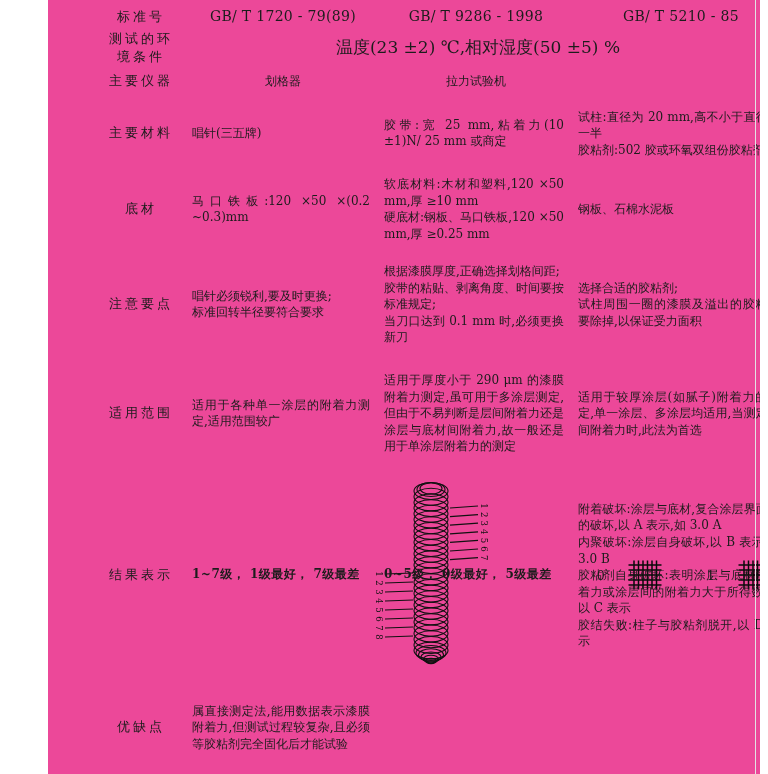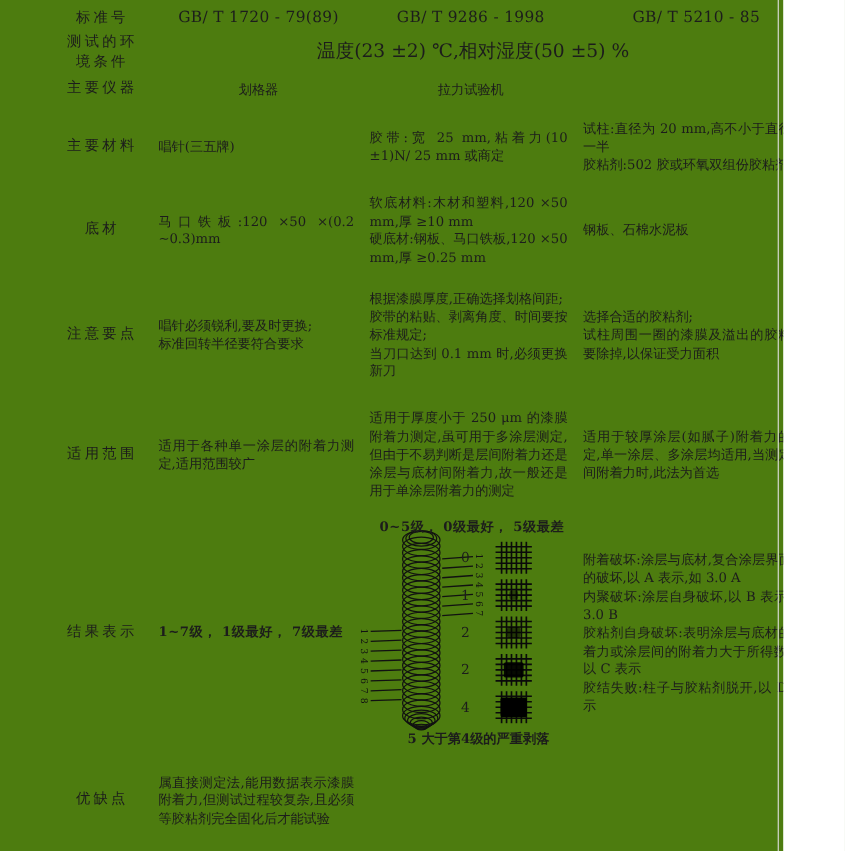--- a/index.html
+++ b/index.html
@@ -1,24 +1,25 @@
 <!DOCTYPE html>
 <html><head>
 <meta charset="utf-8">
 <style>
   html,body { margin:0; padding:0; background:#ffffff; }
   .page {
     position:relative;
     width:712px; height:774px;
-    background:#4d7c0f;
+    background:#ec4899;
     color:#1c1c1c;
     font-family:"DejaVu Serif","Liberation Serif",serif;
     overflow:hidden;
     box-sizing:border-box;
     padding-top:4px;
+    margin-left:48px;
   }
   .page-edge {
     position:absolute; top:0; bottom:0; right:4px; width:1px;
     background:#e2e2e2;
   }
   .row {
     display:grid;
     grid-template-columns:102px 192px 194px 216px;
     padding-left:42px;
     align-items:center;
@@ -54,21 +55,21 @@
   .r-results     { min-height:218px; }
   .r-proscons    { min-height:86px; }
 
   .figcol { display:flex; flex-direction:row; align-items:center; padding-right:8px; }
   .figcap { font-size:12px; font-weight:bold; letter-spacing:.5px; white-space:nowrap; margin-bottom:2px; }
   .coil-wrap { align-self:stretch; padding-left:14px; }
   .coil-e { fill:none; stroke:#111; stroke-width:1.1; }
   .tick { stroke:#111; stroke-width:1.2; }
   .tick-num { font-size:8.5px; fill:#111; font-family:"DejaVu Serif",serif; }
 
-  .gridcol { display:flex; flex-direction:column; align-items:center; padding-right:8px; }
+  .gridcol { display:flex; align-items:flex-end; padding-right:8px; }
   .gridcol .figcap { align-self:center; }
   .level-row { display:flex; align-items:center; height:34px; padding-left:42px; }
   .level-num { width:14px; font-size:12.5px; text-align:center; flex:0 0 auto; }
   .level-grid { margin-left:20px; flex:0 0 auto; }
   .hatch { stroke:#0a0a0a; stroke-width:1.5; }
   .grid-footer { font-size:12px; font-weight:bold; margin-top:3px; padding-left:12px; white-space:nowrap; }
 </style>
 </head>
 <body>
 
@@ -127,21 +128,21 @@
     </div>
     <div class="c">
       <p>选择合适的胶粘剂;</p>
       <p>试柱周围一圈的漆膜及溢出的胶粘剂要除掉,以保证受力面积</p>
     </div>
   </div>
 
   <div class="row r-scope">
     <div class="lbl">适用范围</div>
     <div class="c">适用于各种单一涂层的附着力测定,适用范围较广</div>
-    <div class="c">适用于厚度小于 250 μm 的漆膜附着力测定,虽可用于多涂层测定,但由于不易判断是层间附着力还是涂层与底材间附着力,故一般还是用于单涂层附着力的测定</div>
+    <div class="c">适用于厚度小于 290 μm 的漆膜附着力测定,虽可用于多涂层测定,但由于不易判断是层间附着力还是涂层与底材间附着力,故一般还是用于单涂层附着力的测定</div>
     <div class="c">适用于较厚涂层(如腻子)附着力的测定,单一涂层、多涂层均适用,当测定层间附着力时,此法为首选</div>
   </div>
 
   <div class="row r-results">
     <div class="lbl">结果表示</div>
 
     <div class="figcol">
       <div class="figcap">1~7级， 1级最好， 7级最差</div>
       <div class="coil-wrap">
         <svg width="150" height="192" viewBox="0 0 150 192">

